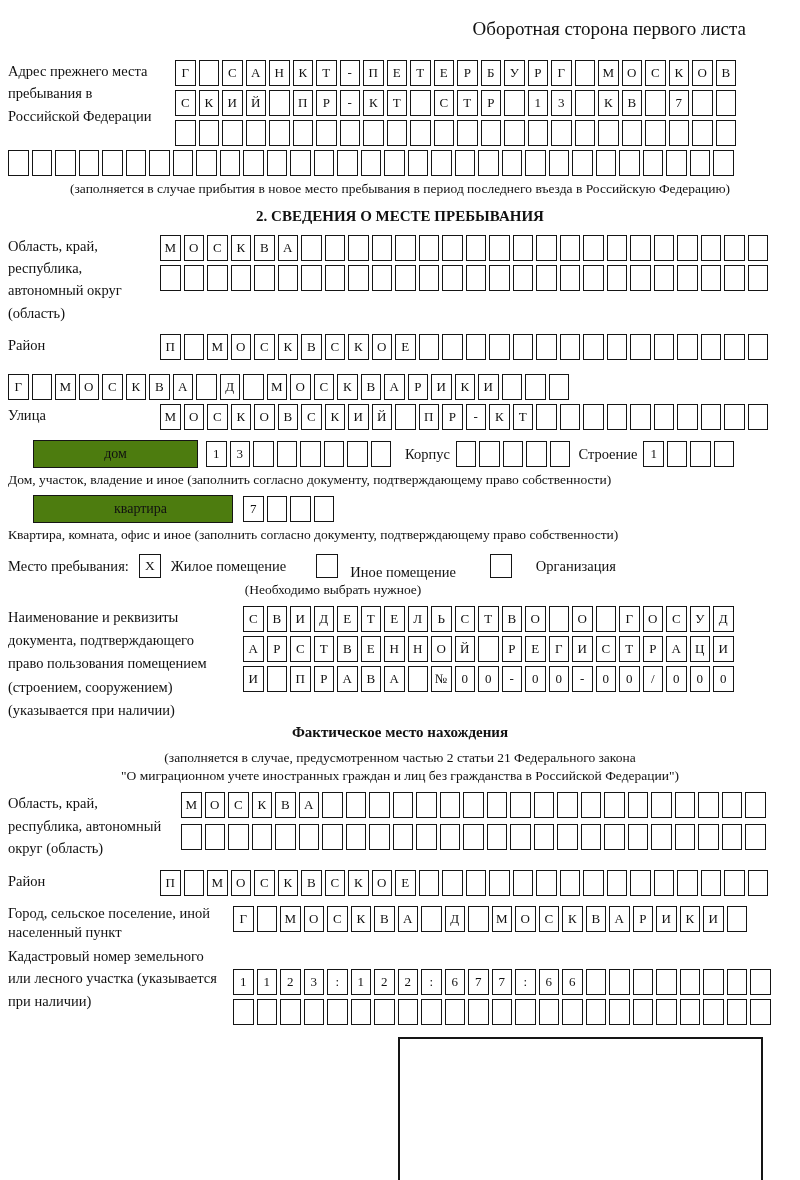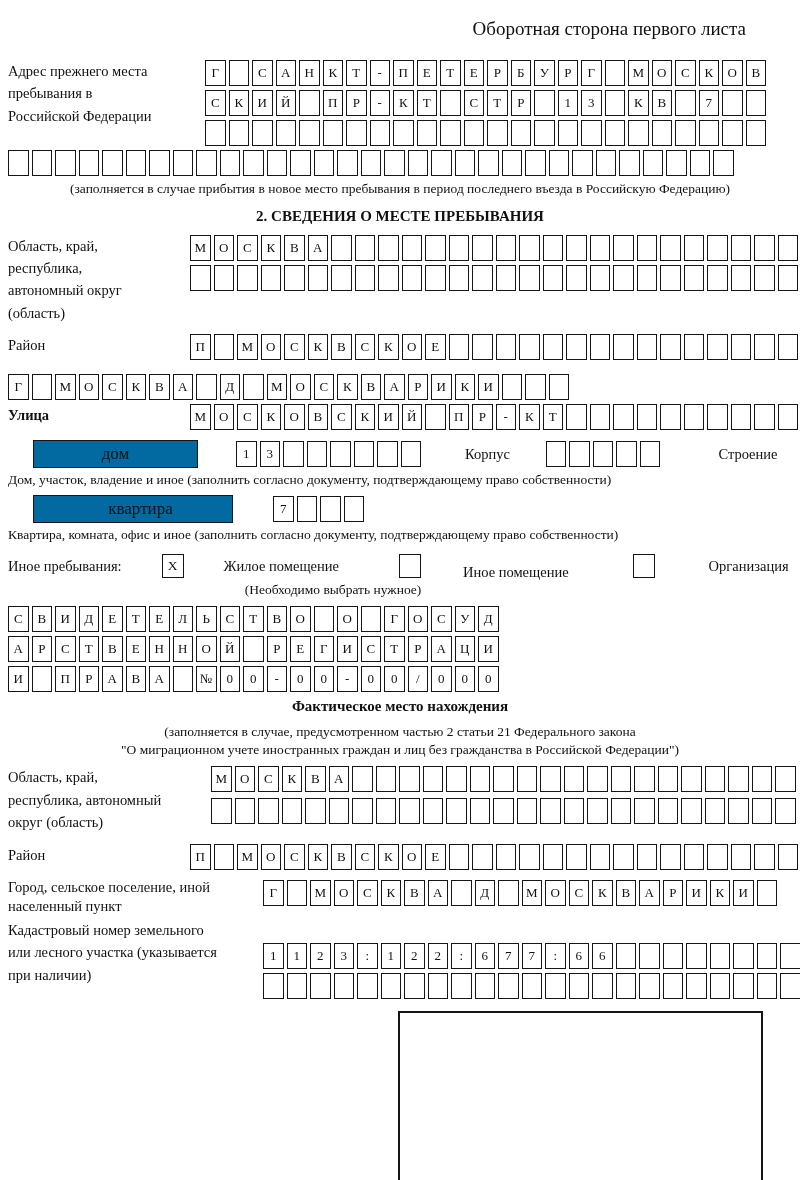--- a/index.html
+++ b/index.html
@@ -4,32 +4,32 @@
 <style>
   * { margin:0; padding:0; box-sizing:border-box; }
   html,body { background:#ffffff; }
   body {
     width:800px; height:1180px; overflow:hidden;
     font-family:"Liberation Serif","DejaVu Serif",serif;
     color:#111; padding:10px 8px 0 8px; position:relative;
   }
   .hdr-note { text-align:right; font-size:19px; padding-right:46px; margin-top:8px; }
 
-  .frow { display:flex; align-items:flex-start;gap:30px; }
+  .frow { display:flex; align-items:flex-start; }
   .flabel { font-size:14.5px; line-height:1.55; flex:none; }
 
   .boxrow { display:flex; gap:3px; margin-bottom:4px; flex-wrap:nowrap; }
   .box {
     width:20.5px; height:26px; border:1.6px solid #151515; flex:none;
     display:inline-flex; align-items:center; justify-content:center;
     font-size:13px; background:#fff;
   }
   .widebox {
     height:28px; border:1.6px solid #151515; display:flex; align-items:center;
-    justify-content:center; font-size:17px; flex:none; background:#0369a1;
+    justify-content:center; font-size:14px; flex:none; background:#4d7c0f;
   }
   .caption { font-size:13.5px; line-height:1.3; }
   .center { text-align:center; }
   .sec-title { font-size:15px; font-weight:bold; text-align:center; margin:10px 0 10px 0; }
   .chk {
     width:22px; height:24px; border:1.6px solid #151515; display:inline-flex;
     align-items:center; justify-content:center; font-size:13.5px; flex:none; background:#fff;
   }
   .inline-lbl { font-size:14.5px; }
   .stamp-box { border:2px solid #151515; width:365px; height:172px; background:#fff; }
@@ -277,21 +277,21 @@
       <span class="box">И</span>
       <span class="box">К</span>
       <span class="box">И</span>
       <span class="box"></span>
       <span class="box"></span>
       <span class="box"></span>
     </div>
 </div>
 
 <div class="frow" style="margin-bottom:6px;">
-  <div class="flabel" style="width:152px; padding-right:8px;font-weight:bold;">Улица</div>
+  <div class="flabel" style="width:152px; padding-right:8px;">Улица</div>
   <div class="boxrow">
       <span class="box">М</span>
       <span class="box">О</span>
       <span class="box">С</span>
       <span class="box">К</span>
       <span class="box">О</span>
       <span class="box">В</span>
       <span class="box">С</span>
       <span class="box">К</span>
       <span class="box">И</span>
@@ -328,21 +328,21 @@
       <span class="box"></span>
     </div>
   <div class="inline-lbl" style="margin:0 6px 0 14px;">Корпус</div>
   <div class="boxrow" style="margin:0;">
       <span class="box"></span>
       <span class="box"></span>
       <span class="box"></span>
       <span class="box"></span>
       <span class="box"></span>
     </div>
-  <div class="inline-lbl" style="margin:0 6px 0 28px;">Строение</div>
+  <div class="inline-lbl" style="margin:0 6px 0 8px;">Строение</div>
   <div class="boxrow" style="margin:0;">
       <span class="box">1</span>
       <span class="box"></span>
       <span class="box"></span>
       <span class="box"></span>
     </div>
 </div>
 <div class="caption">Дом, участок, владение и иное (заполнить согласно документу, подтверждающему право собственности)</div>
 
 <div class="frow" style="align-items:center; margin-left:25px; margin-top:6px; margin-bottom:3px;">
@@ -350,31 +350,32 @@
   <div class="boxrow" style="margin:0 0 0 10px;">
       <span class="box">7</span>
       <span class="box"></span>
       <span class="box"></span>
       <span class="box"></span>
     </div>
 </div>
 <div class="caption">Квартира, комната, офис и иное (заполнить согласно документу, подтверждающему право собственности)</div>
 
 <div class="frow" style="align-items:center; margin-top:8px;">
-  <div class="inline-lbl" style="margin-right:10px;">Иное пребывания:</div>
+  <div class="inline-lbl" style="margin-right:10px;">Место пребывания:</div>
   <span class="chk">X</span>
   <span class="inline-lbl" style="margin:0 30px 0 10px;">Жилое помещение</span>
   <span class="chk"></span>
   <span class="inline-lbl" style="margin:12px 34px 0 12px;">Иное помещение</span>
   <span class="chk"></span>
   <span class="inline-lbl" style="margin-left:24px;">Организация</span>
 </div>
 <div class="caption" style="margin-left:175px; width:300px; text-align:center;">(Необходимо выбрать нужное)</div>
 
 <div class="frow" style="margin-top:8px;">
+  <div class="flabel" style="width:235px; padding-right:10px; line-height:1.6;">Наименование и реквизиты документа, подтверждающего право пользования помещением (строением, сооружением) (указывается при наличии)</div>
   <div>
     <div class="boxrow">
         <span class="box">С</span>
         <span class="box">В</span>
         <span class="box">И</span>
         <span class="box">Д</span>
         <span class="box">Е</span>
         <span class="box">Т</span>
         <span class="box">Е</span>
         <span class="box">Л</span>

